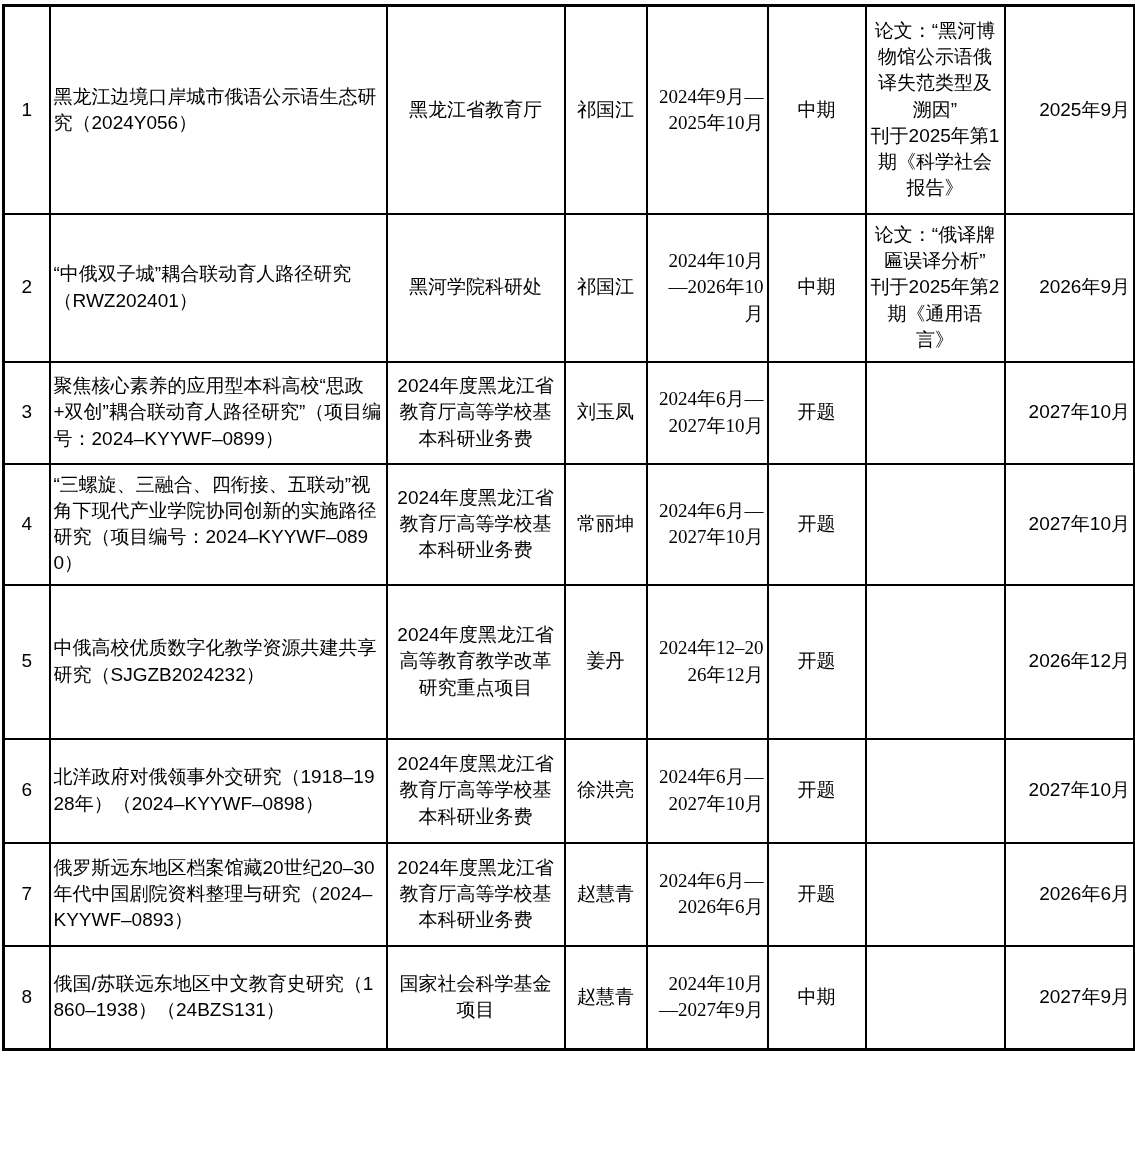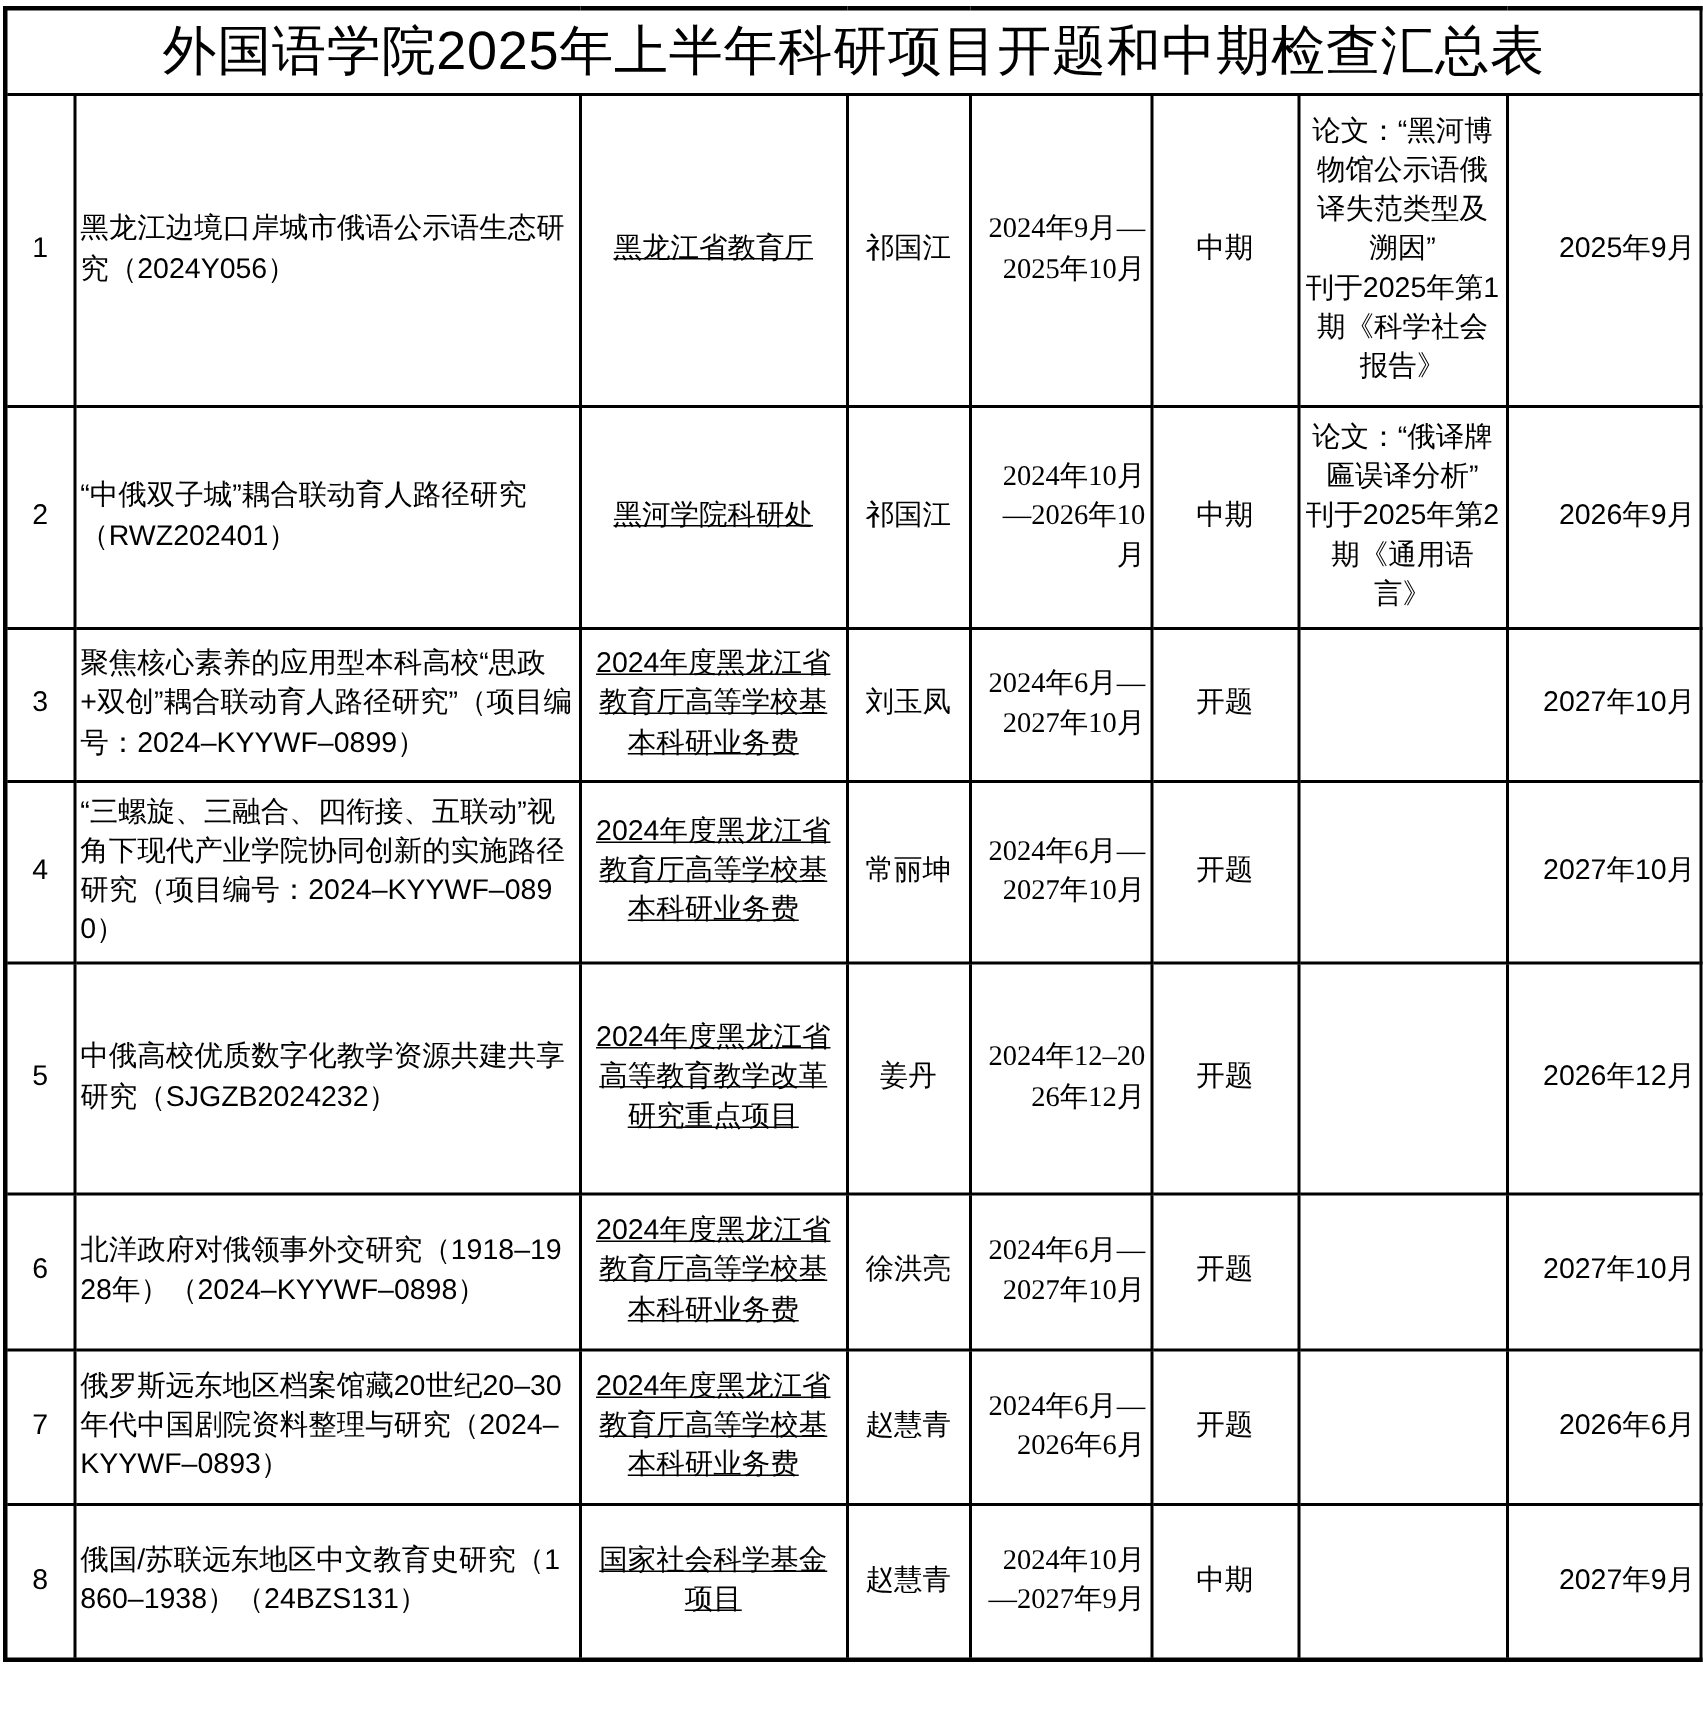--- a/index.html
+++ b/index.html
@@ -39,21 +39,21 @@
     letter-spacing: 0.5px;
     border-bottom: 2px solid #000000;
   }
   tr.header-row th {
     text-align: center;
     padding: 3px 1px;
     border-bottom: 3px solid #000000;
   }
   td.c-no     { text-align: center; }
   td.c-name   { text-align: left; padding: 2px 5px; }
-  td.c-source { text-align: center; padding: 2px 3px; text-decoration: underline; }
+  td.c-source { text-align: center; padding: 2px 3px; }
   td.c-leader { text-align: center; border-radius: 12px; }
   td.c-period { text-align: right; padding: 2px 2px; font-family: Liberation Serif, serif; }
   td.c-stage  { text-align: center; }
   td.c-pub    { text-align: center; vertical-align: top; white-space: pre-wrap; padding: 1px 3px; }
   td.c-end    { text-align: right; padding: 2px 4px 2px 2px; }
   tr.r-title  { height: 57px; }
   tr.r-head   { height: 33px; }
   tr.r1 { height: 208px; }
   tr.r2 { height: 148px; }
   tr.r3 { height: 102px; }
@@ -72,23 +72,20 @@
       <col style="width:46px">
       <col style="width:337px">
       <col style="width:178px">
       <col style="width:82px">
       <col style="width:121px">
       <col style="width:98px">
       <col style="width:139px">
       <col style="width:130px">
     </colgroup>
     <tbody>
-      <tr class="title-row r-title">
-        <td colspan="8">外国语学院2025年上半年科研项目开题和中期检查汇总表</td>
-      </tr>
 
       <tr class="r1">
         <td class="c-no">1</td>
         <td class="c-name">黑龙江边境口岸城市俄语公示语生态研究（2024Y056）</td>
         <td class="c-source">黑龙江省教育厅</td>
         <td class="c-leader">祁国江</td>
         <td class="c-period">2024年9月—2025年10月</td>
         <td class="c-stage">中期</td>
         <td class="c-pub">论文：“黑河博物馆公示语俄译失范类型及溯因”
 刊于2025年第1期《科学社会报告》</td>

